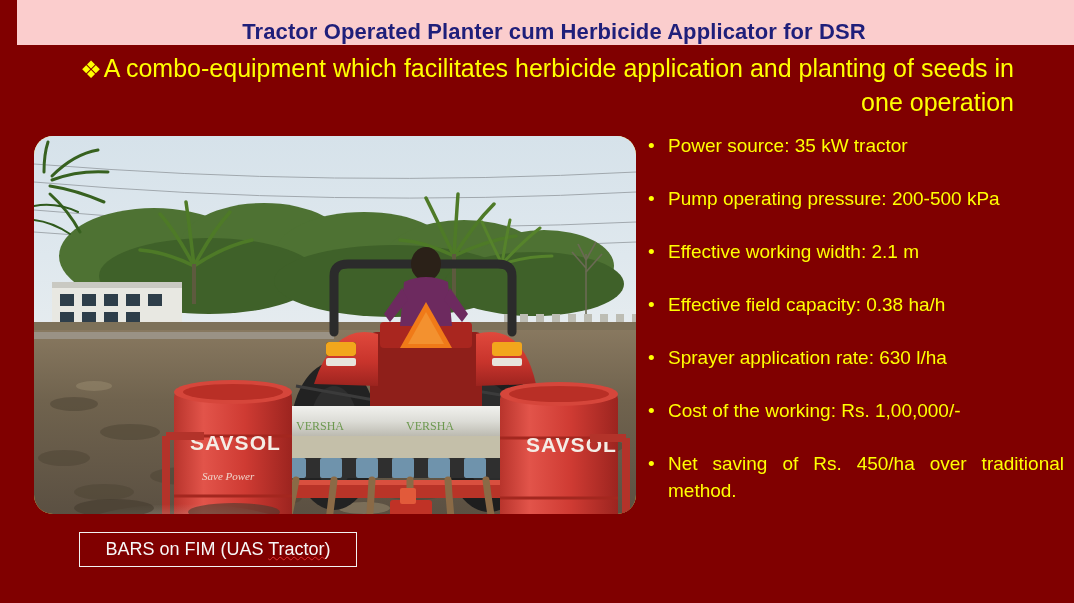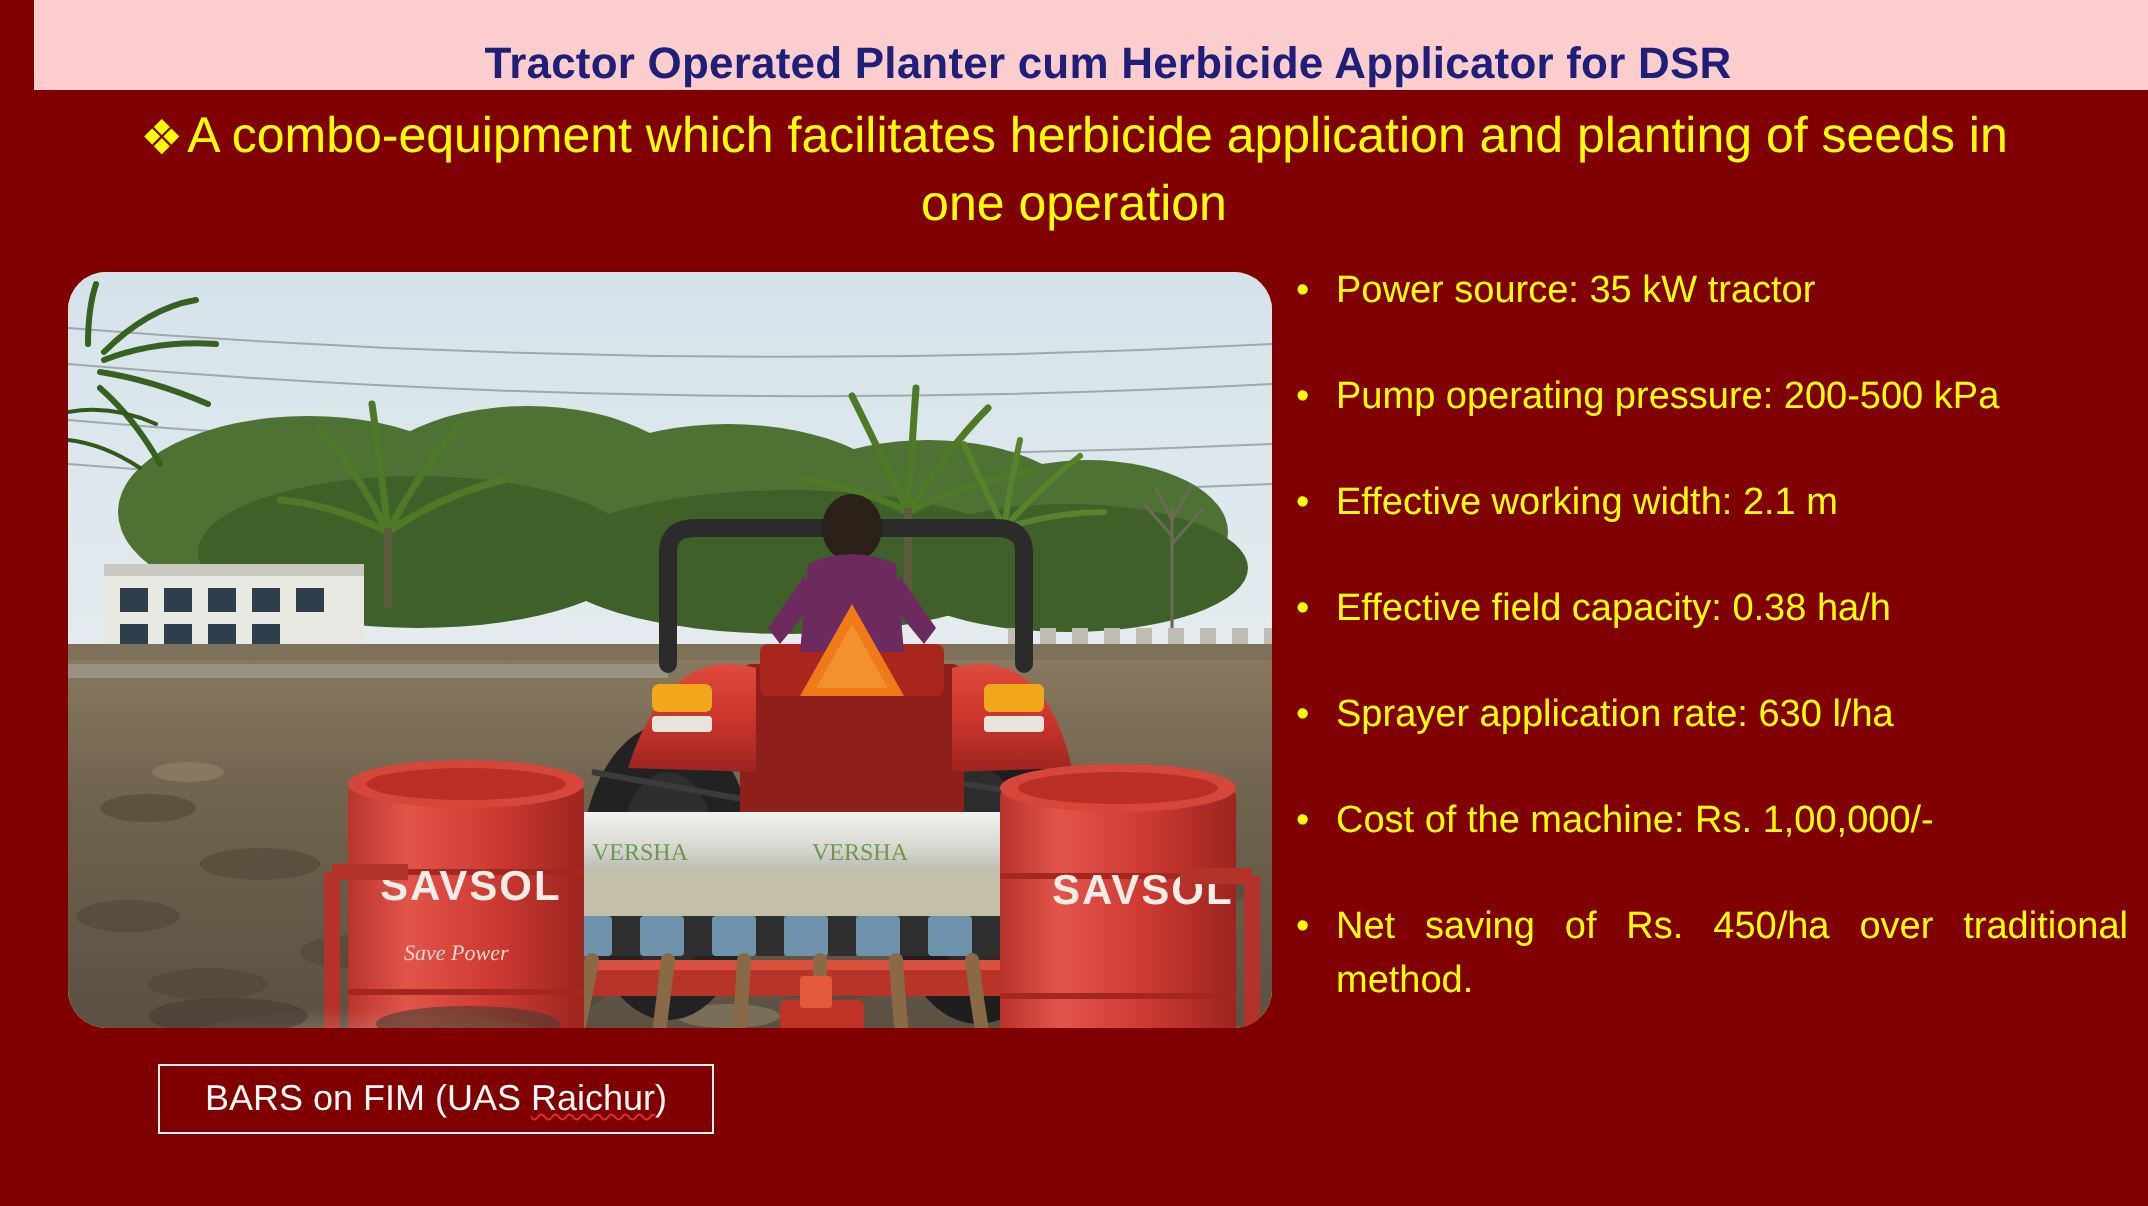--- a/index.html
+++ b/index.html
@@ -47,20 +47,21 @@
     left: 60px;
     top: 52px;
     width: 954px;
     text-align: center;
   }
   .subtitle-line {
     color: #ffff00;
     font-size: 25px;
     line-height: 33px;
     font-weight: normal;
+    text-align: right;
   }
   .subtitle-bullet {
     color: #ffff00;
     font-size: 24px;
     margin-right: 2px;
     vertical-align: -1px;
   }
 
   
   .photo {
@@ -458,21 +459,21 @@
 
       <rect x="0" y="460" width="602" height="0" fill="#5a5043"></rect>
       <g fill="#453c30" opacity="0.6">
         <ellipse cx="80" cy="372" rx="40" ry="9"></ellipse>
         <ellipse cx="200" cy="376" rx="46" ry="9"></ellipse>
       </g>
     </svg>
   </div>
 
   <div class="caption-box">
-    <span class="caption-text"><span>BARS on FIM (UAS </span><span class="misspelled">Raichur</span><span>)</span></span>
+    <span class="caption-text"><span>BARS on FIM (UAS </span><span class="misspelled">Tractor</span><span>)</span></span>
   </div>
 
   <div class="bullet-list">
 
     <div class="bullet-item">
       <span class="bullet-dot">•</span>
       <span class="bullet-text">Power source: 35 kW tractor</span>
     </div>
 
     <div class="bullet-item">
@@ -490,21 +491,21 @@
       <span class="bullet-text">Effective field capacity: 0.38 ha/h</span>
     </div>
 
     <div class="bullet-item">
       <span class="bullet-dot">•</span>
       <span class="bullet-text">Sprayer application rate: 630 l/ha</span>
     </div>
 
     <div class="bullet-item">
       <span class="bullet-dot">•</span>
-      <span class="bullet-text">Cost of the machine: Rs. 1,00,000/-</span>
+      <span class="bullet-text">Cost of the working: Rs. 1,00,000/-</span>
     </div>
 
     <div class="bullet-item">
       <span class="bullet-dot">•</span>
       <span class="bullet-text justified">Net saving of Rs. 450/ha over traditional method.</span>
     </div>
 
   </div>
 
 </div>

